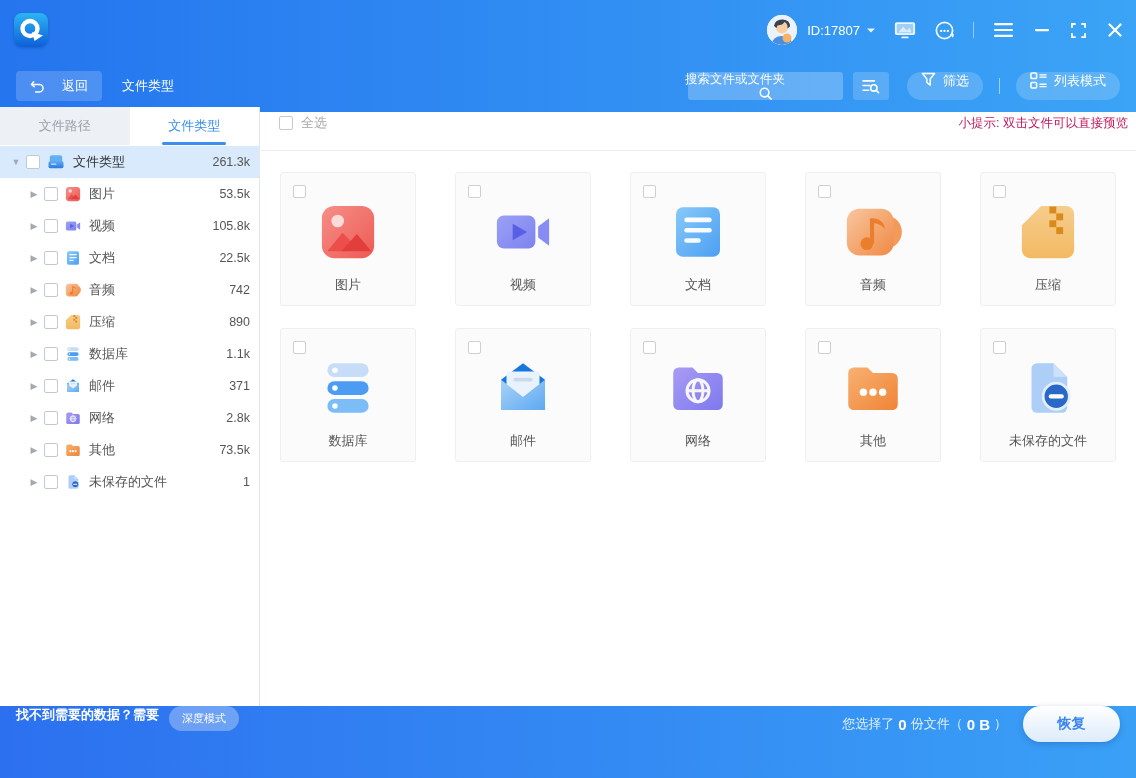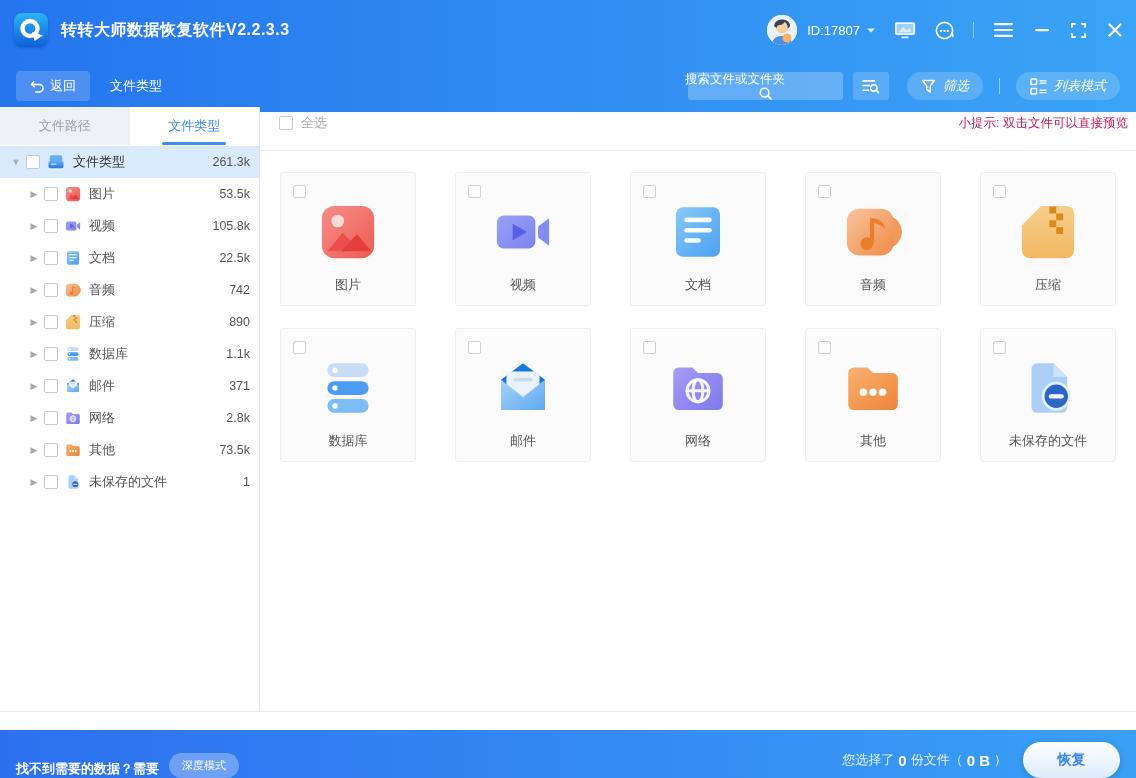--- a/index.html
+++ b/index.html
@@ -22,34 +22,34 @@
   .tb-right { margin-left:auto; display:flex; align-items:center; }
   .avatar { width:30px; height:30px; border-radius:50%; overflow:hidden; background:#e9f3fc; flex:0 0 auto; }
   .uid { color:#fff; font-size:13px; margin-left:10px; }
   .caret { margin-left:6px; display:flex; }
   .tb-ico { margin-left:18px; display:flex; align-items:center; cursor:pointer; }
   .tb-sep { width:1px; height:16px; background:rgba(255,255,255,.45); margin-left:18px; }
   .win-btn { margin-left:22px; display:flex; align-items:center; cursor:pointer; }
 
   
   .toolbar { height:52px; display:flex; align-items:center; padding:0 16px; }
-  .btn-back { display:flex; align-items:center; gap:6px; background:rgba(255,255,255,.18);
+  .btn-back { display:flex; align-items:center; gap:18px; background:rgba(255,255,255,.18);
     border-radius:4px; padding:6px 14px; color:#fff; font-size:13px; cursor:pointer; }
   .crumb { color:#fff; font-size:13px; margin-left:20px; }
   .tool-right { margin-left:auto; display:flex; align-items:center; }
   .search-box { width:155px; height:28px; background:rgba(255,255,255,.24); border-radius:3px;
     display:flex; align-items:center; padding:0 8px;flex-direction:column; }
   .search-box input { flex:1; min-width:0; background:transparent; border:none; outline:none;
     color:#fff; font-size:12.5px; font-family:inherit; }
   .search-box input::placeholder { color:rgba(255,255,255,.95); }
   .icon-btn { width:36px; height:28px; background:rgba(255,255,255,.18); border-radius:3px;
     display:flex; align-items:center; justify-content:center; margin-left:10px; cursor:pointer; }
-  .btn-filter, .btn-listmode { height:28px; display:flex; align-items:center; gap:7px;
+  .btn-filter, .btn-listmode { height:28px; display:flex; gap:7px;
     background:rgba(255,255,255,.18); border-radius:14px; padding:0 14px; color:#fff;
-    font-size:13px; margin-left:18px; cursor:pointer;font-style:italic; }
+    font-size:13px; margin-left:18px; cursor:pointer; }
   .tool-sep { width:1px; height:16px; background:rgba(255,255,255,.5); margin-left:16px; }
   .btn-listmode { margin-left:16px; }
 
   
   .sidebar { position:absolute; top:107px; left:0; bottom:66px; width:260px;
     background:#fff; border-right:1px solid #e3e6ea; }
   .side-tabs { height:38px; display:flex; }
   .side-tab { flex:1; display:flex; align-items:center; justify-content:center;
     font-size:13px; position:relative; cursor:pointer; }
   .side-tab.inactive { background:#edf0f4; color:#9aa0a8; }
@@ -77,23 +77,23 @@
     column-gap:39px; row-gap:22px; justify-content:start; }
   .card { position:relative; width:136px; height:134px; background:#fbfbfc;
     border:1px solid #efefef; border-radius:3px; cursor:pointer; }
   .card .cb { position:absolute; top:12px; left:12px; width:13px; height:13px; border-color:#cfcfcf; }
   .card-ico { position:absolute; top:26px; left:50%; transform:translateX(-50%); width:66px; height:66px; }
   .card-ico svg { width:100%; height:100%; display:block; }
   .card-label { position:absolute; bottom:11px; left:0; right:0; text-align:center; font-size:13px; color:#555; }
 
   
   .pre-footer-line { position:absolute; bottom:66px; left:0; right:0; height:1px; background:#e9e9e9; }
-  .footer { position:absolute; bottom:0; left:0; right:0; height:48px;
+  .footer { position:absolute; bottom:0; left:0; right:0; height:72px;
     background:linear-gradient(90deg,#2c70ef 0%,#3aa0f6 100%);
-    display:flex; align-items:flex-end; padding:0 16px; }
+    display:flex; align-items:flex-start; padding:0 16px; }
   .foot-prompt { color:#fff; font-size:13px; font-weight:bold; }
   .btn-deep { margin-left:10px; background:rgba(255,255,255,.30); border-radius:13px;
     padding:5px 13px; color:#fff; font-size:11px; cursor:pointer; }
   .foot-right { margin-left:auto; display:flex; align-items:center; }
   .sel-dim { color:rgba(255,255,255,.85); font-size:13px; }
   .sel-strong { color:#fff; font-size:15px; font-weight:bold; margin:0 4px; }
   .btn-recover { margin-left:16px; width:97px; height:36px; border-radius:18px;
     background:linear-gradient(180deg,#ffffff 0%,#dcebfb 100%);
     color:#3a86ef; font-size:14px; font-weight:bold; display:flex; align-items:center;
     justify-content:center; box-shadow:0 2px 6px rgba(10,50,120,.25); cursor:pointer; }
@@ -104,21 +104,20 @@
 <div class="window">
 
   <div class="header">
     <div class="titlebar">
       <div class="logo">
         <svg viewBox="0 0 34 34" width="34" height="34">
           <circle cx="16" cy="15.5" r="7.5" fill="none" stroke="#fff" stroke-width="4.4"></circle>
           <path d="M18 19 L29 22.5 L20.5 28 Z" fill="#fff"></path>
         </svg>
       </div>
-      <div class="app-title">转转大师数据恢复软件V2.2.3.3</div>
       <div class="tb-right">
         <div class="avatar">
           <svg viewBox="0 0 30 30" width="30" height="30">
             <rect width="30" height="30" fill="#eaf3fc"></rect>
             <circle cx="15" cy="12.5" r="6" fill="#f6cfa4"></circle>
             <path d="M7 11 q1-7 9-6.5 q7 .5 7 7 l-2.5 2 q.5-5-3-6.5 q-1.5 3-7 3.5 l-1 2.5 z" fill="#3c4350"></path>
             <path d="M4 30 q2-9 11-9 q9 0 11 9 z" fill="#4b8fe2"></path>
             <circle cx="20" cy="23" r="4.5" fill="#f3b268"></circle>
           </svg>
         </div>

